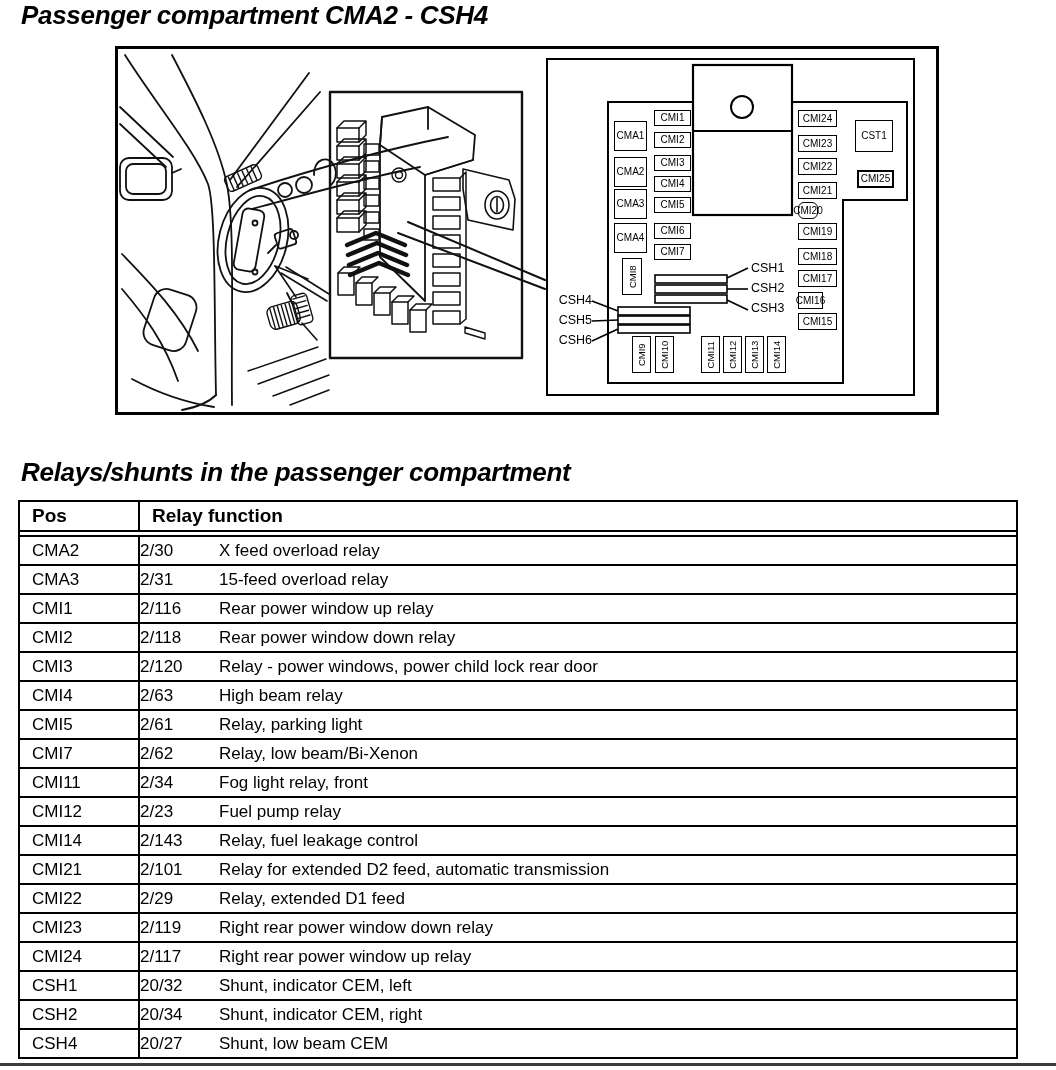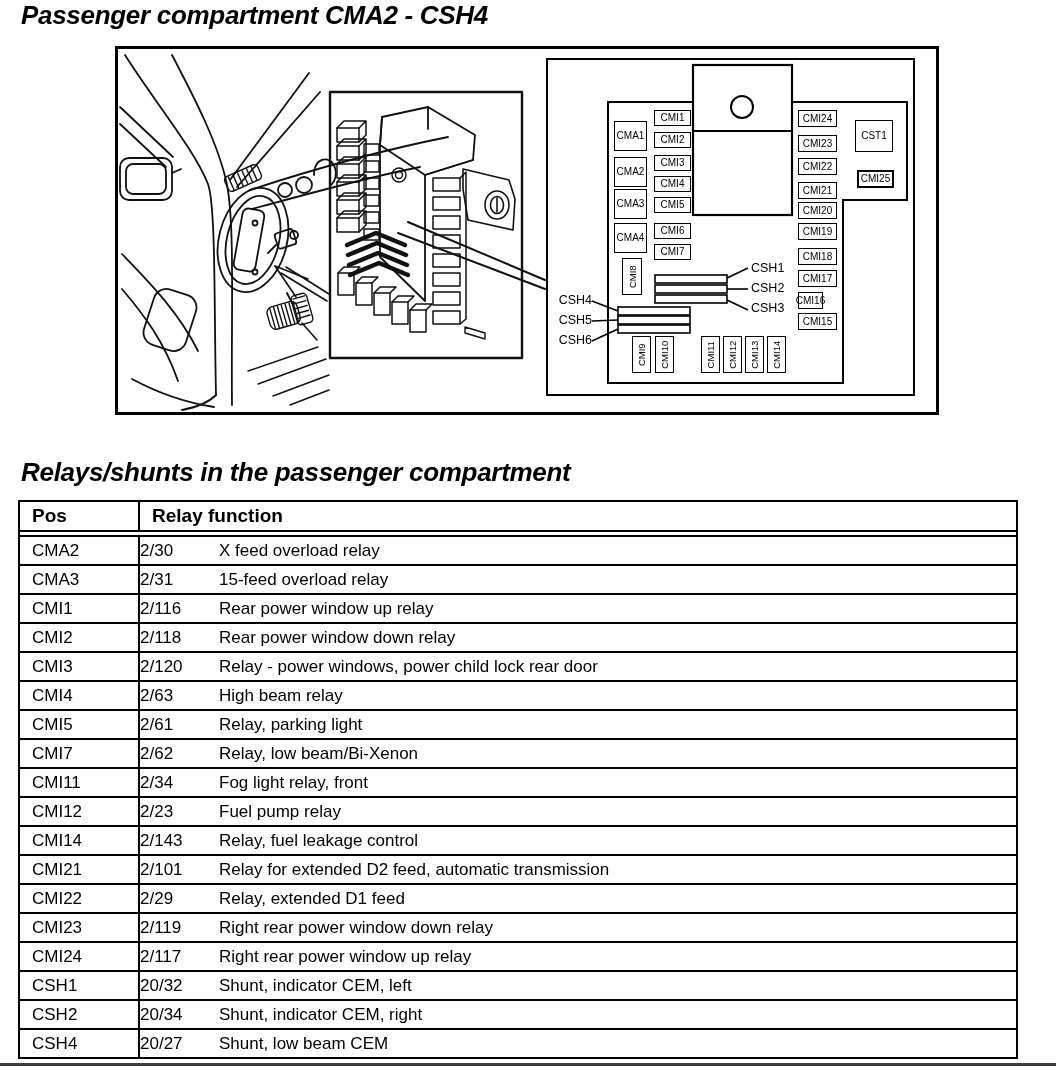--- a/index.html
+++ b/index.html
@@ -333,21 +333,21 @@
         </div>
         <div class="relay-box" style="left: 250px; top: 75px; width: 39px; height: 17px;">
           <span>CMI23</span>
         </div>
         <div class="relay-box" style="left: 250px; top: 98px; width: 39px; height: 17px;">
           <span>CMI22</span>
         </div>
         <div class="relay-box" style="left: 250px; top: 122px; width: 39px; height: 17px;">
           <span>CMI21</span>
         </div>
-        <div class="relay-box" style="left: 250px; top: 142px; width: 39px; height: 17px;">
+        <div class="relay-box" style="left: 250px; top: 142px; width: 20px; height: 17px; border-radius: 6px;">
           <span>CMI20</span>
         </div>
         <div class="relay-box" style="left: 250px; top: 163px; width: 39px; height: 17px;">
           <span>CMI19</span>
         </div>
         <div class="relay-box" style="left: 250px; top: 188px; width: 39px; height: 17px;">
           <span>CMI18</span>
         </div>
         <div class="relay-box" style="left: 250px; top: 210px; width: 39px; height: 17px;">
           <span>CMI17</span>

